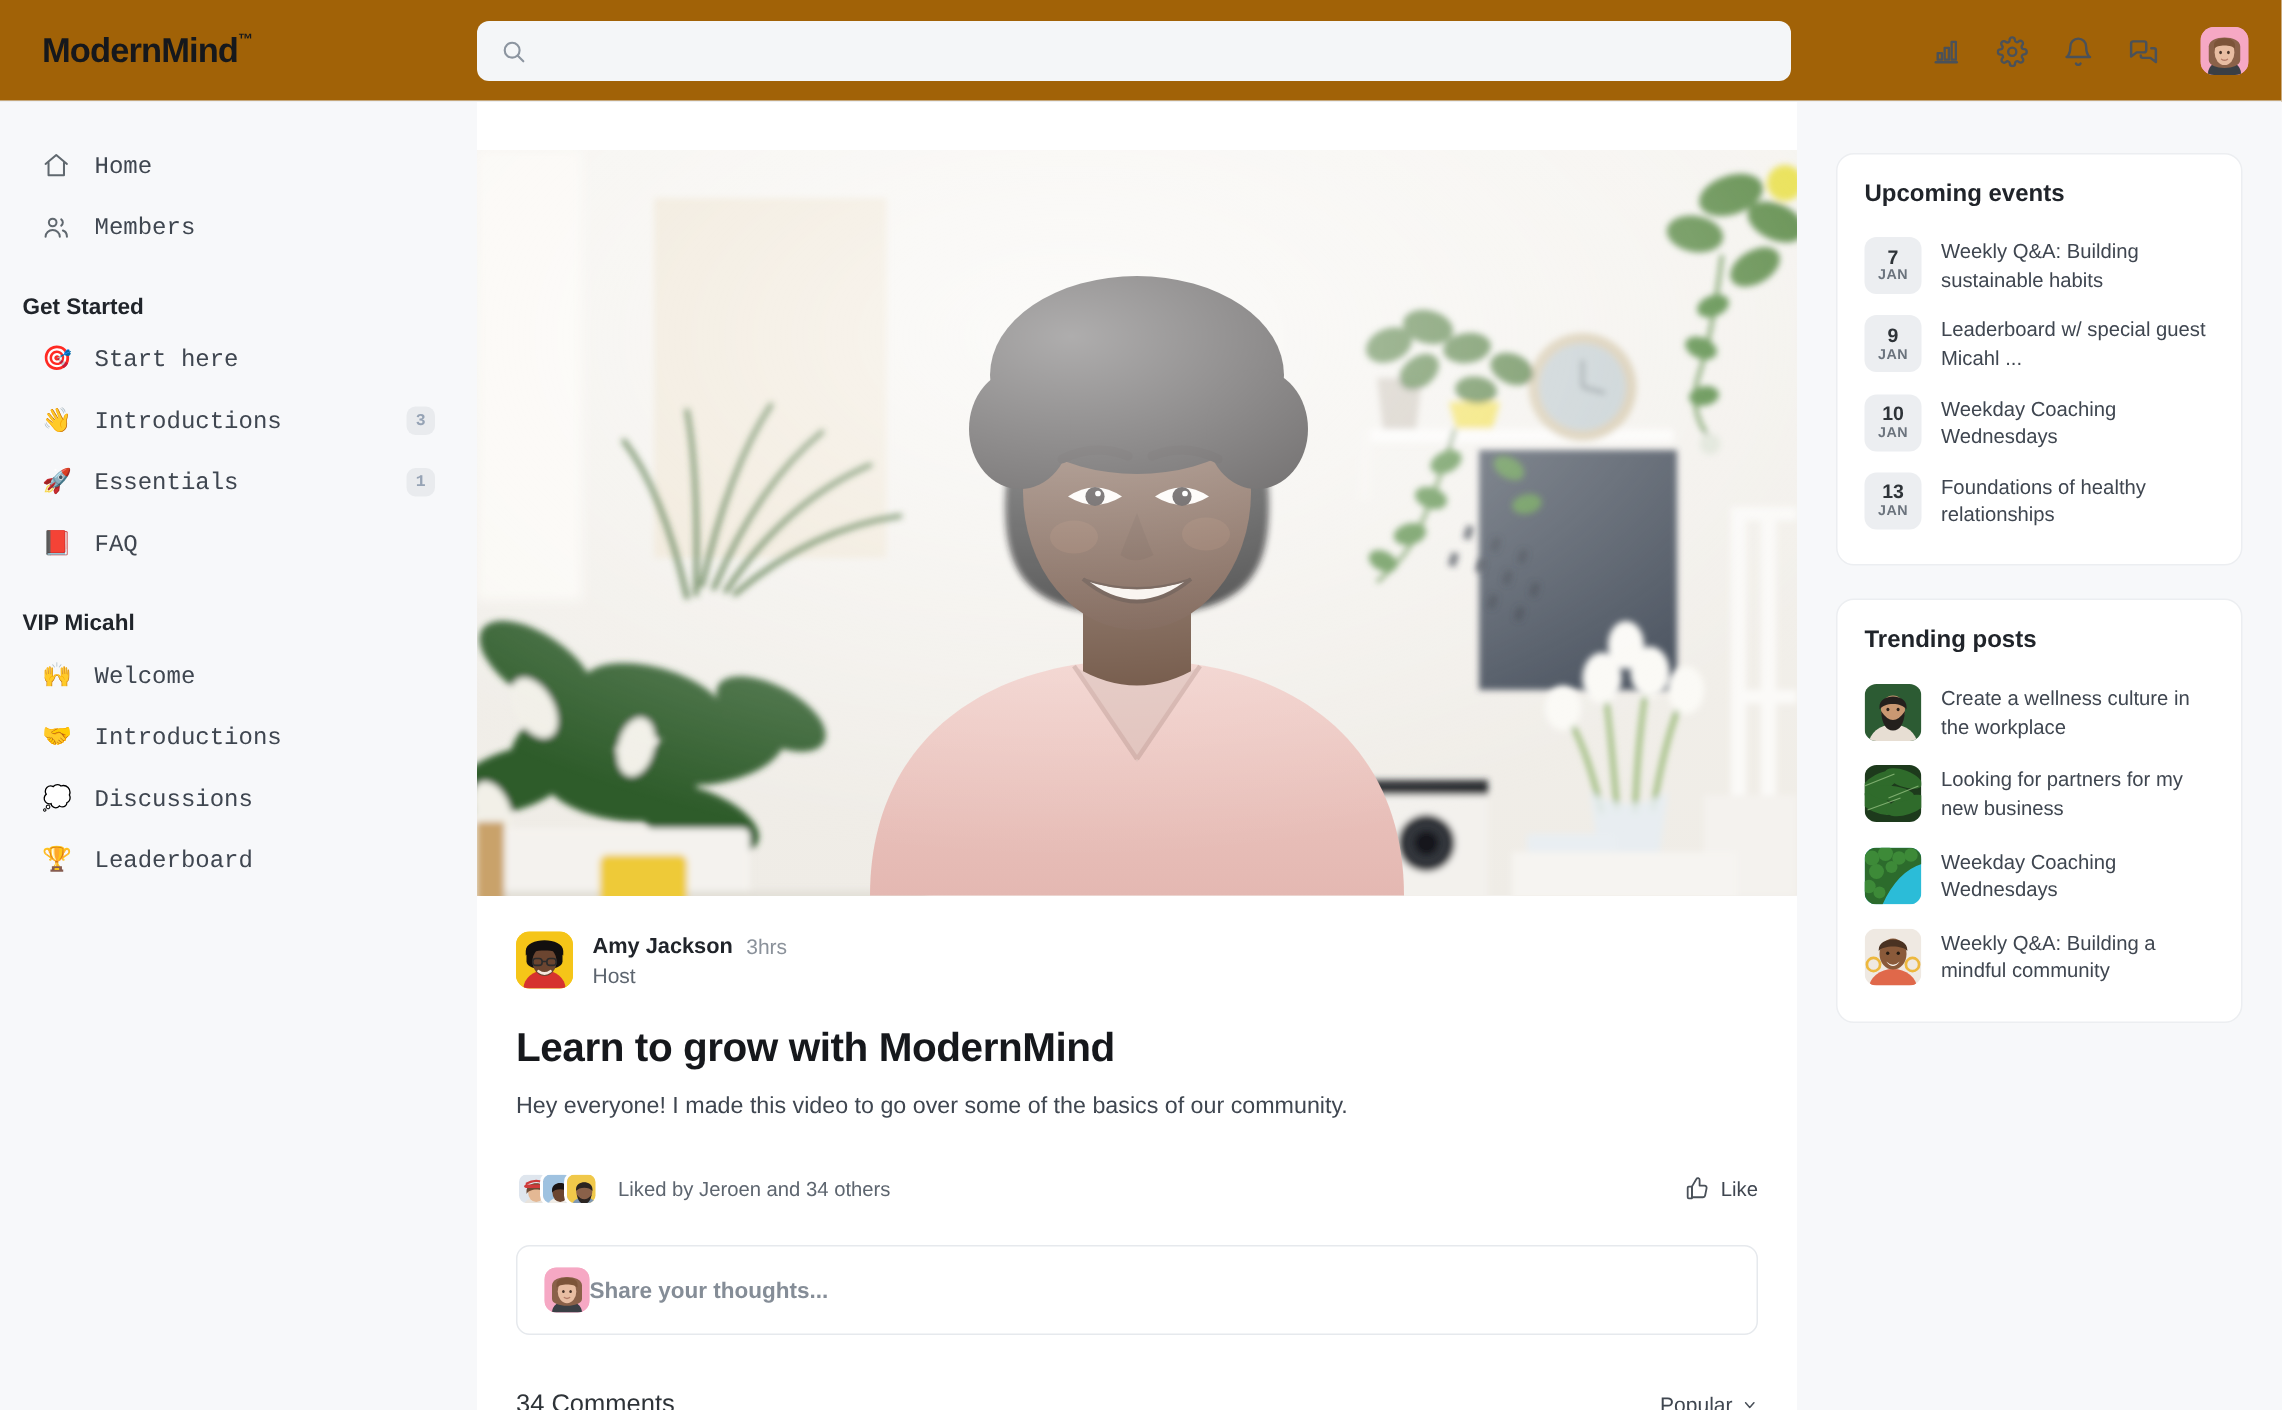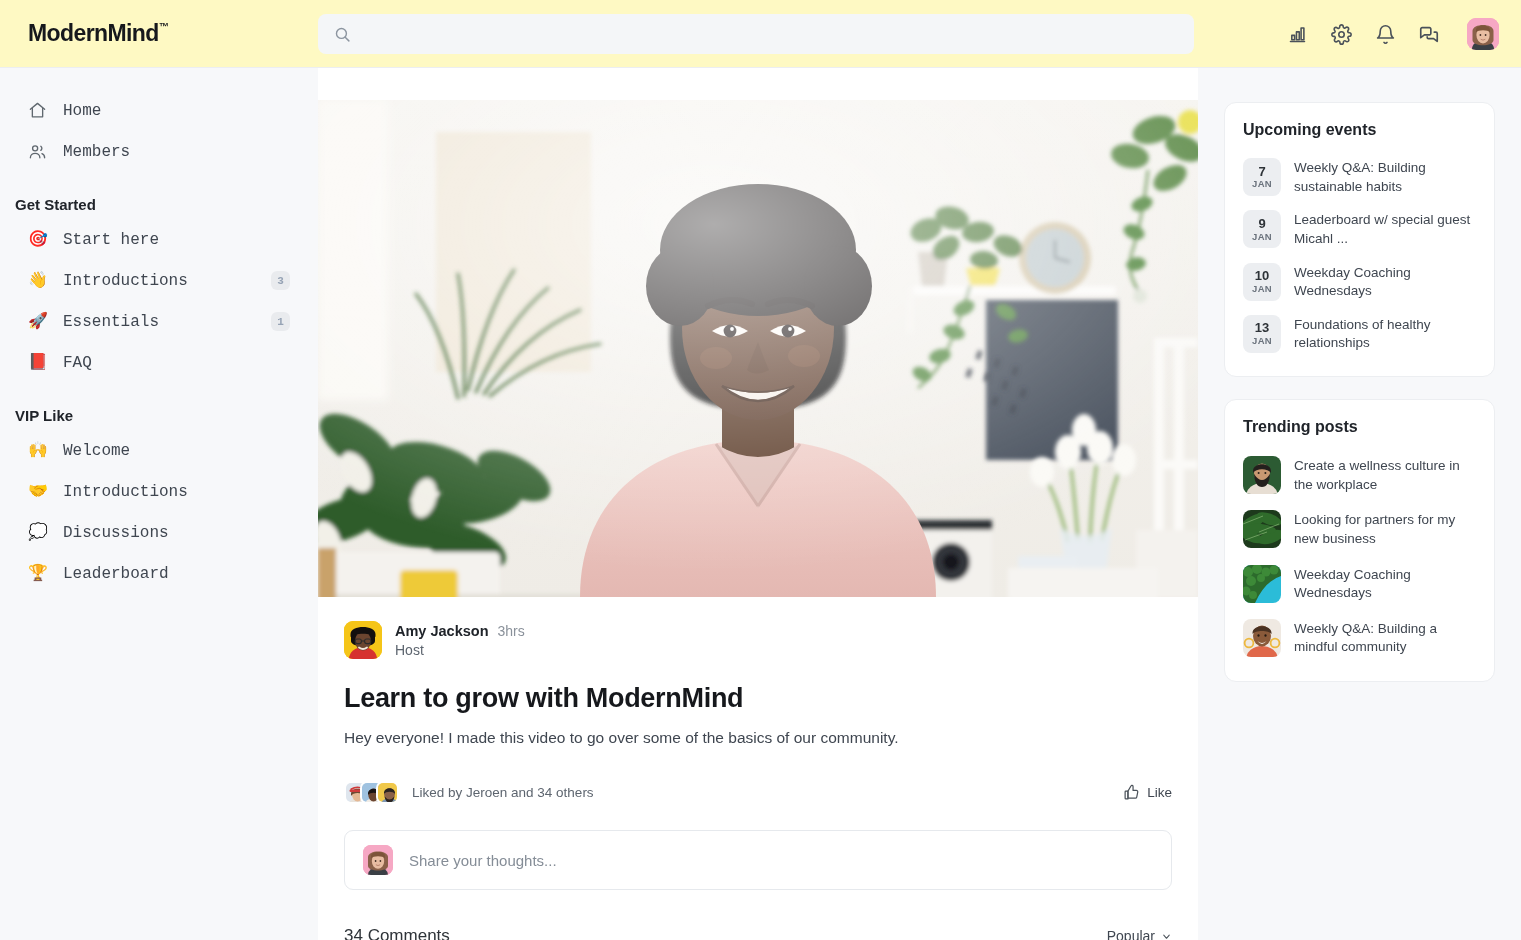--- a/index.html
+++ b/index.html
@@ -8,21 +8,21 @@
     font-family: "Liberation Sans", sans-serif;
     background: #f7f8fa;
     overflow: hidden;
     color: #2e3338;
   }
 
   
   .header {
     position: absolute; top: 0; left: 0;
     width: 1521px; height: 68px;
-    background: #fef9c3;
+    background: #a16207;
     border-bottom: 1px solid #eceef1;
     display: flex; align-items: center;
   }
   .logo {
     margin-left: 28px;
     font-size: 23px; font-weight: 700;
     letter-spacing: -0.6px;
     color: #16181c;
     position: relative;
     display: flex; align-items: flex-start;
@@ -146,21 +146,21 @@
     display: flex; align-items: center; padding: 0 18px;
     cursor: text;
   }
   .comment-av {
     width: 30px; height: 30px; border-radius: 8px; overflow: hidden;
     background: #f4a0bd; position: relative; flex: none;
   }
   .comment-ph {
     border: none; outline: none; background: transparent;
     font-family: "Liberation Sans", sans-serif;
-    font-size: 15px; color: #3f4650; margin-left: 16px; flex: 1;
+    font-size: 15px; color: #3f4650; flex: 1; font-weight: bold;
   }
   .comment-ph::placeholder { color: #858d97; }
 
   .comments-head {
     display: flex; align-items: center;
     margin-top: 36px;
   }
   .comments-count { font-size: 17px; color: #2e3338; }
   .sort-sel {
     margin-left: auto; display: flex; align-items: center; gap: 6px;
@@ -298,21 +298,21 @@
   <div class="nav-item">
     <span class="nicon">🚀</span>
     <span class="nlabel">Essentials</span>
     <span class="badge">1</span>
   </div>
   <div class="nav-item">
     <span class="nicon">📕</span>
     <span class="nlabel">FAQ</span>
   </div>
 
-  <div class="section-title">VIP Like</div>
+  <div class="section-title">VIP Micahl</div>
 
   <div class="nav-item">
     <span class="nicon">🙌</span>
     <span class="nlabel">Welcome</span>
   </div>
   <div class="nav-item">
     <span class="nicon">🤝</span>
     <span class="nlabel">Introductions</span>
   </div>
   <div class="nav-item">

